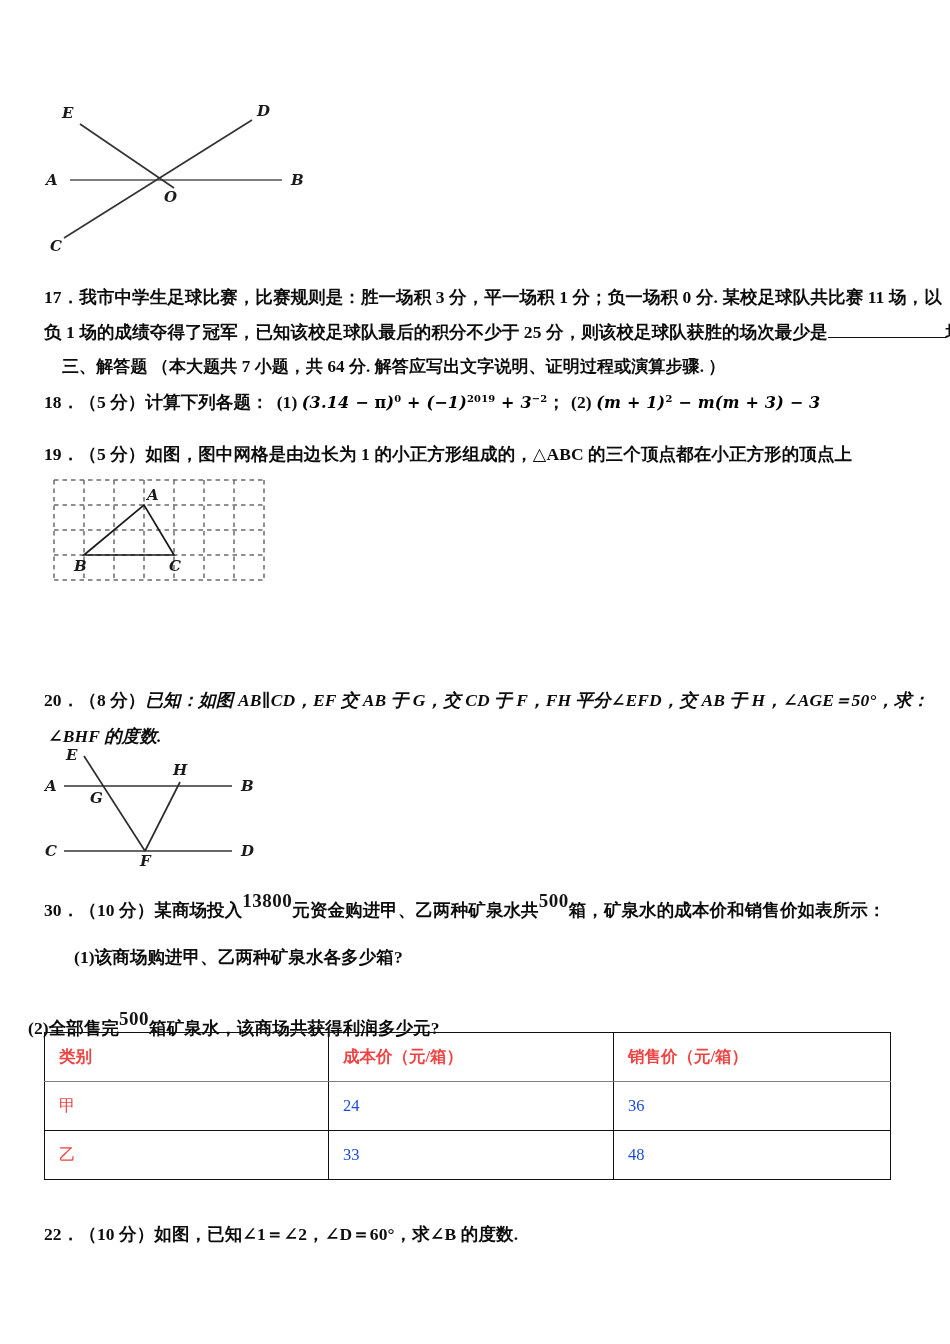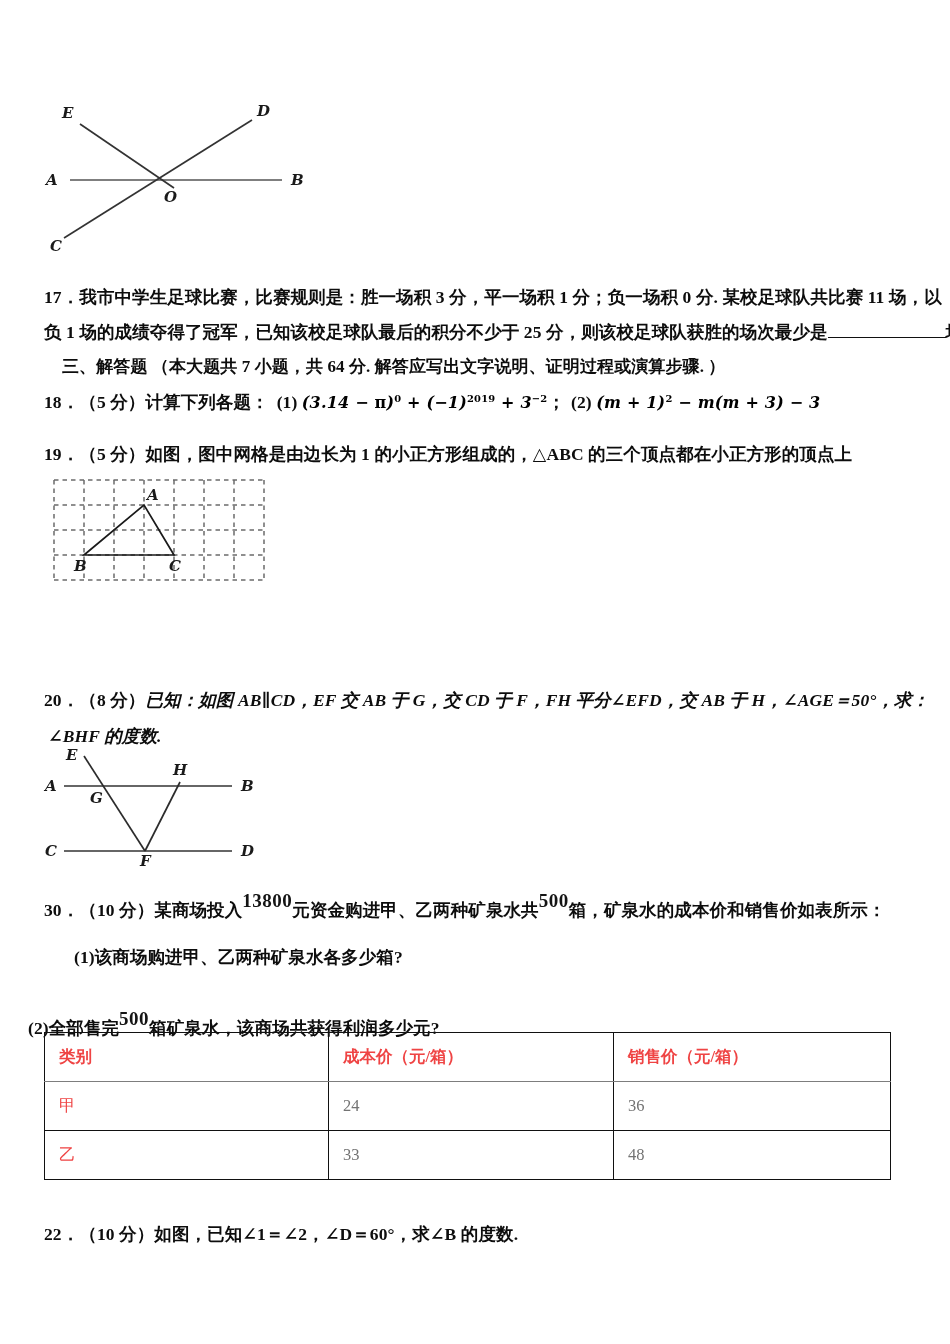--- a/index.html
+++ b/index.html
@@ -78,21 +78,21 @@
     border: 1.5px solid #111;
     font-size: 16.5px;
     padding: 0 14px;
     vertical-align: middle;
     color: #ef4444;
   }
   .price-table .hdr td {
     font-weight: 700;
     border-bottom: 1.2px solid #7d7d7d;
   }
-  .price-table .val { color: #737373; }
+  .price-table .val { color: #1d4ed8; }
 
   .lbl {
     font-family: "DejaVu Serif", "Liberation Serif", serif;
     font-style: italic;
     font-weight: 700;
     font-size: 15px;
     fill: #1a1a1a;
   }
 </style>
 </head>

